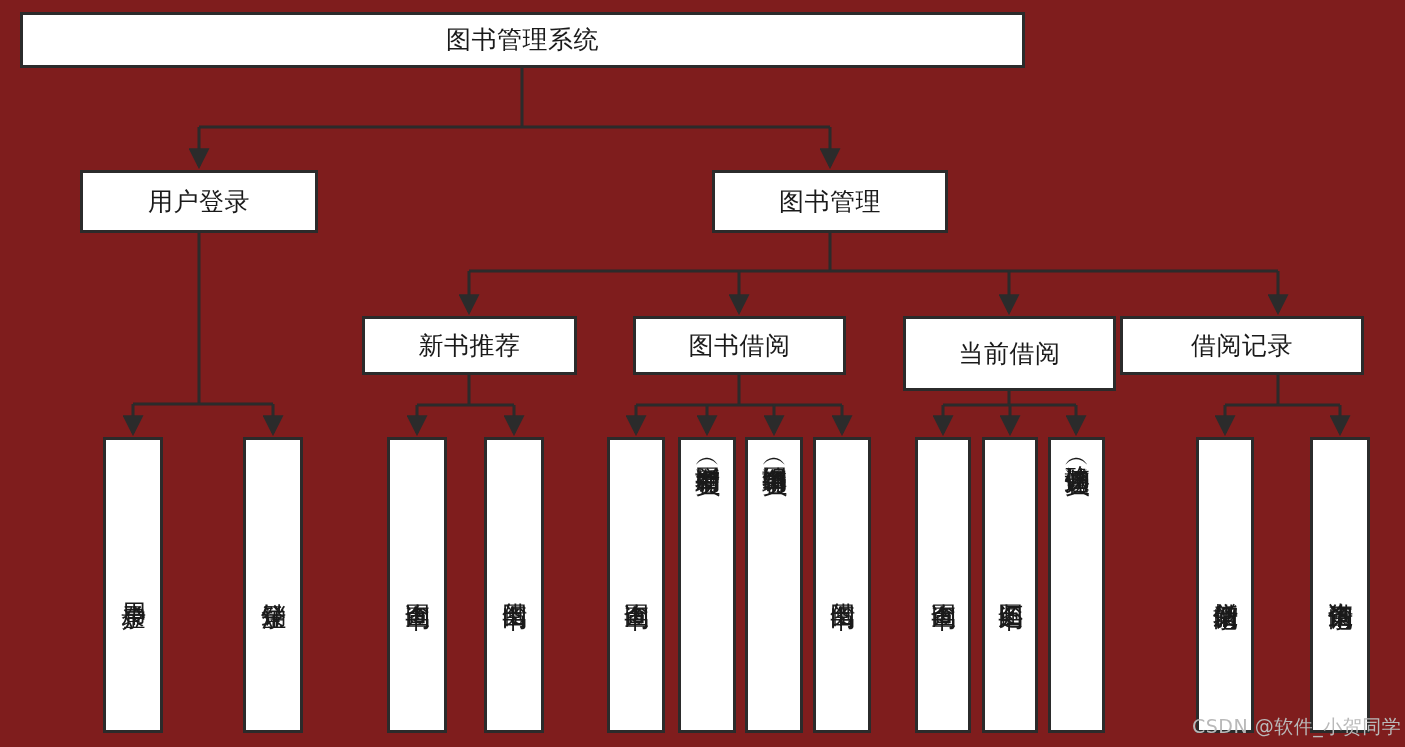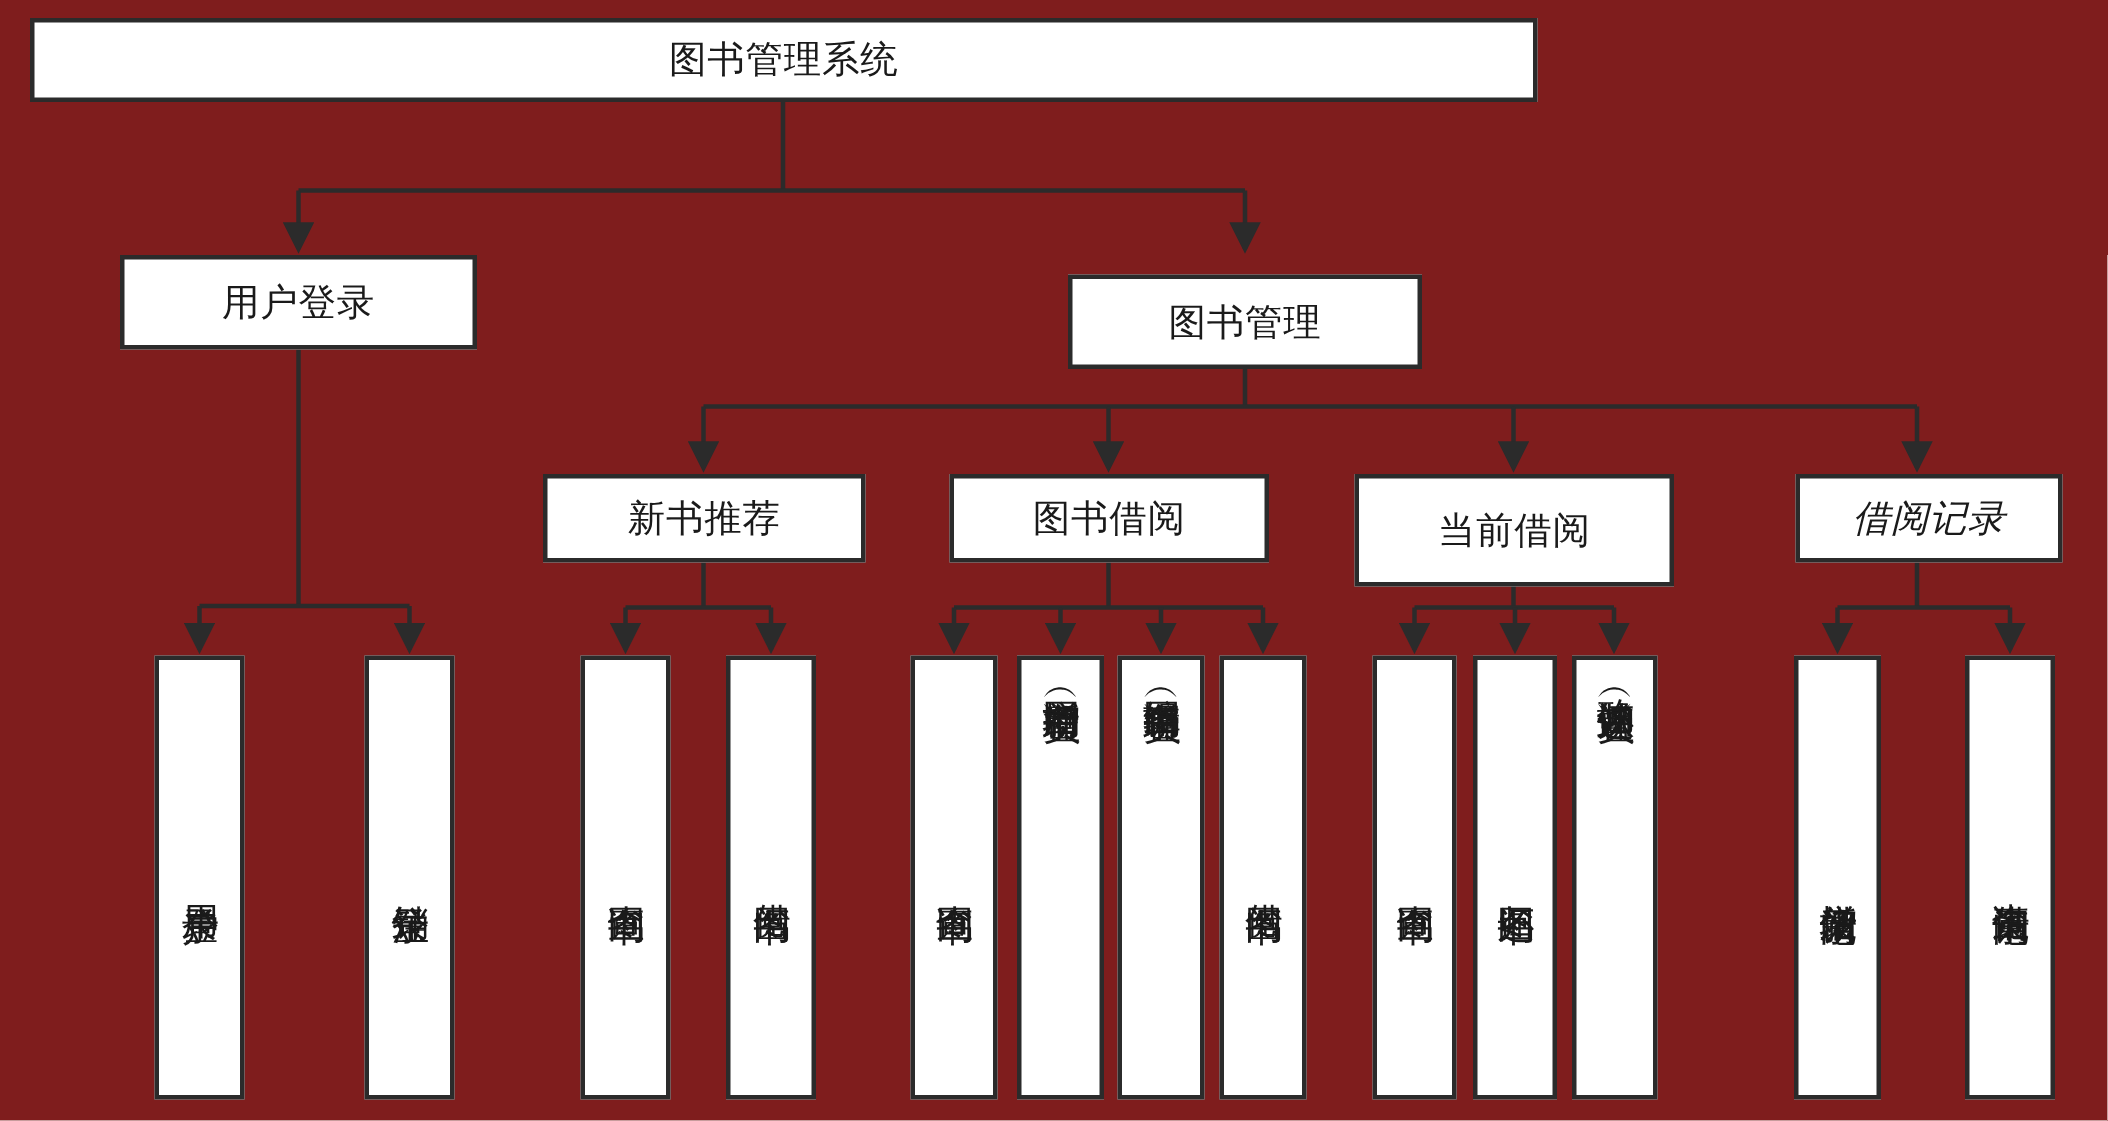--- a/index.html
+++ b/index.html
@@ -128,34 +128,34 @@
     </g>
   </svg>
 
   <div class="node-box node-h node-root" style="left:20px; top:12px; width:1005px; height:56px;">
     <span class="node-label">图书管理系统</span>
   </div>
 
   <div class="node-box node-h" style="left:80px; top:170px; width:238px; height:63px;">
     <span class="node-label">用户登录</span>
   </div>
-  <div class="node-box node-h" style="left:712px; top:170px; width:236px; height:63px;margin-top:13px;">
+  <div class="node-box node-h" style="left:712px; top:170px; width:236px; height:63px;">
     <span class="node-label">图书管理</span>
   </div>
 
   <div class="node-box node-h" style="left:362px; top:316px; width:215px; height:59px;justify-content:center;">
     <span class="node-label">新书推荐</span>
   </div>
   <div class="node-box node-h" style="left:633px; top:316px; width:213px; height:59px;">
     <span class="node-label">图书借阅</span>
   </div>
   <div class="node-box node-h" style="left:903px; top:316px; width:213px; height:75px;">
     <span class="node-label">当前借阅</span>
   </div>
-  <div class="node-box node-h" style="left:1197px; top:316px; width:178px; height:59px;font-style:italic;">
+  <div class="node-box node-h" style="left:1120px; top:316px; width:244px; height:59px;">
     <span class="node-label">借阅记录</span>
   </div>
 
   <div class="node-box node-v center-v" style="left:103px; top:437px; width:60px; height:296px;">
     <span class="node-label">用户登录</span>
   </div>
   <div class="node-box node-v center-v" style="left:243px; top:437px; width:60px; height:296px;">
     <span class="node-label">注销登录</span>
   </div>
 
@@ -189,14 +189,15 @@
     <span class="node-label">确认归还（管理员）</span>
   </div>
 
   <div class="node-box node-v center-v" style="left:1196px; top:437px; width:58px; height:296px;">
     <span class="node-label">新增借阅记录</span>
   </div>
   <div class="node-box node-v center-v" style="left:1310px; top:437px; width:60px; height:296px;">
     <span class="node-label">查询借阅记录</span>
   </div>
 
+  <div class="watermark" style="left:1192px; top:714px;">CSDN @软件_小贺同学</div>
 
 </div>
 
 </body></html>

